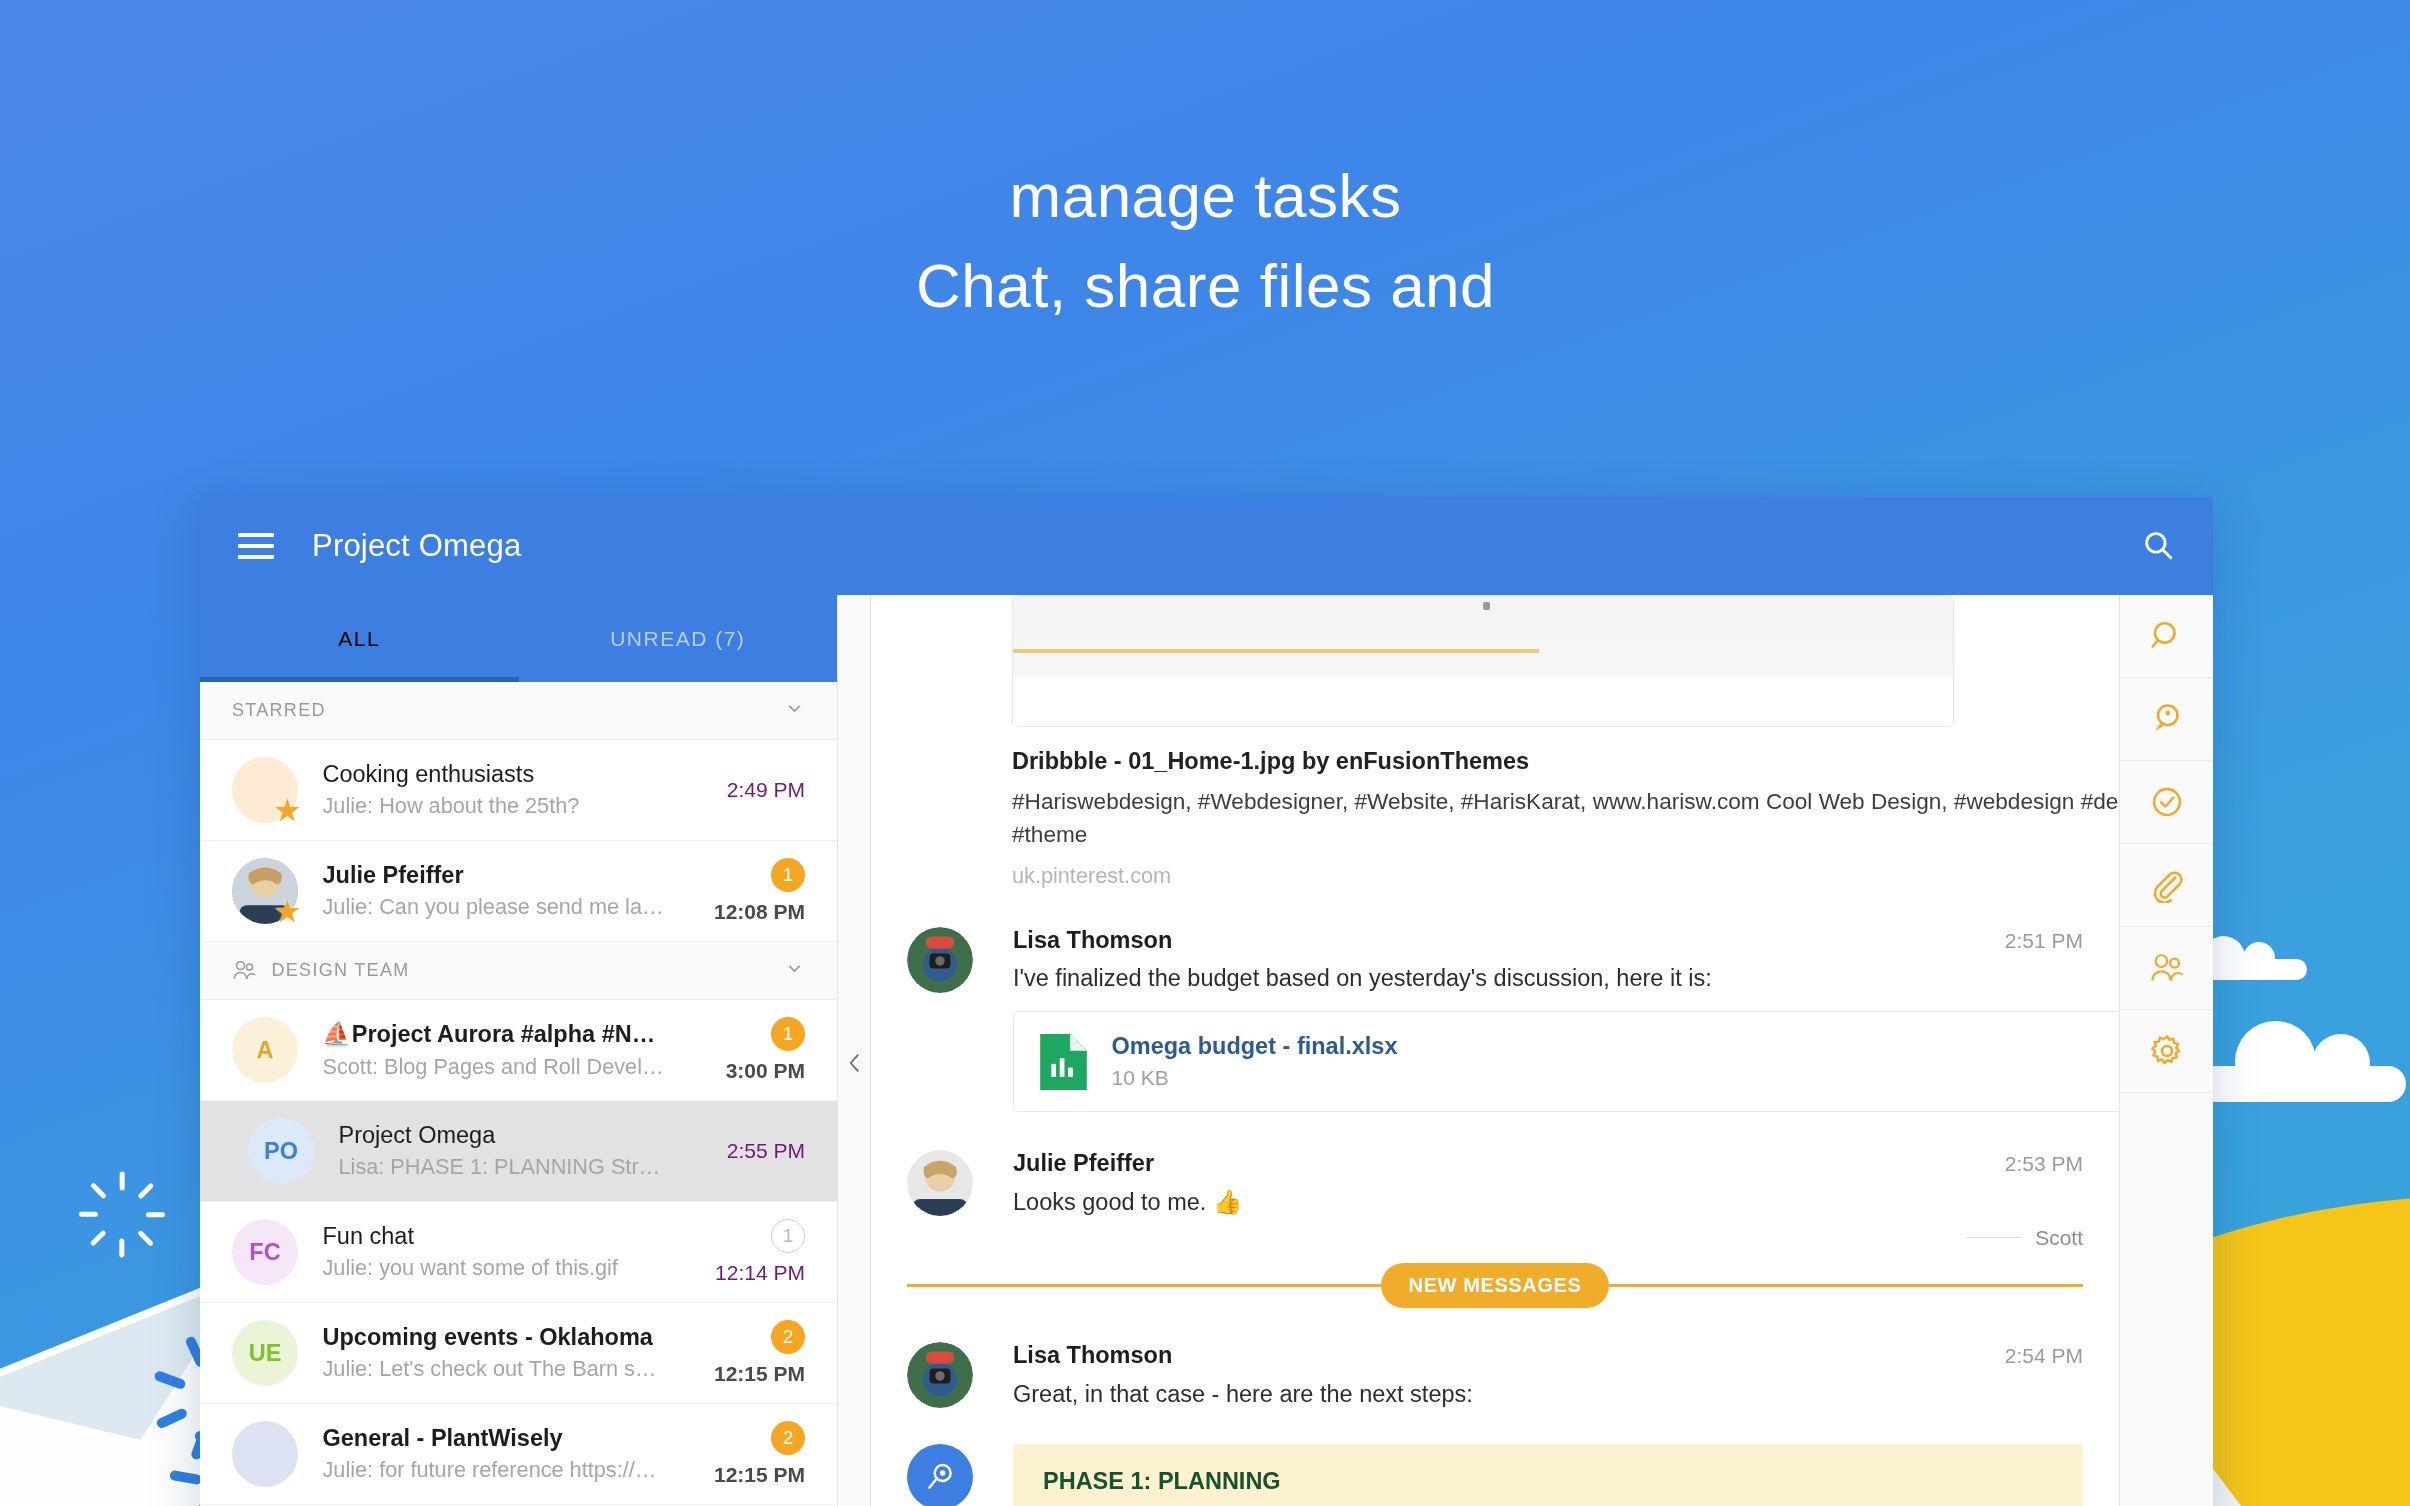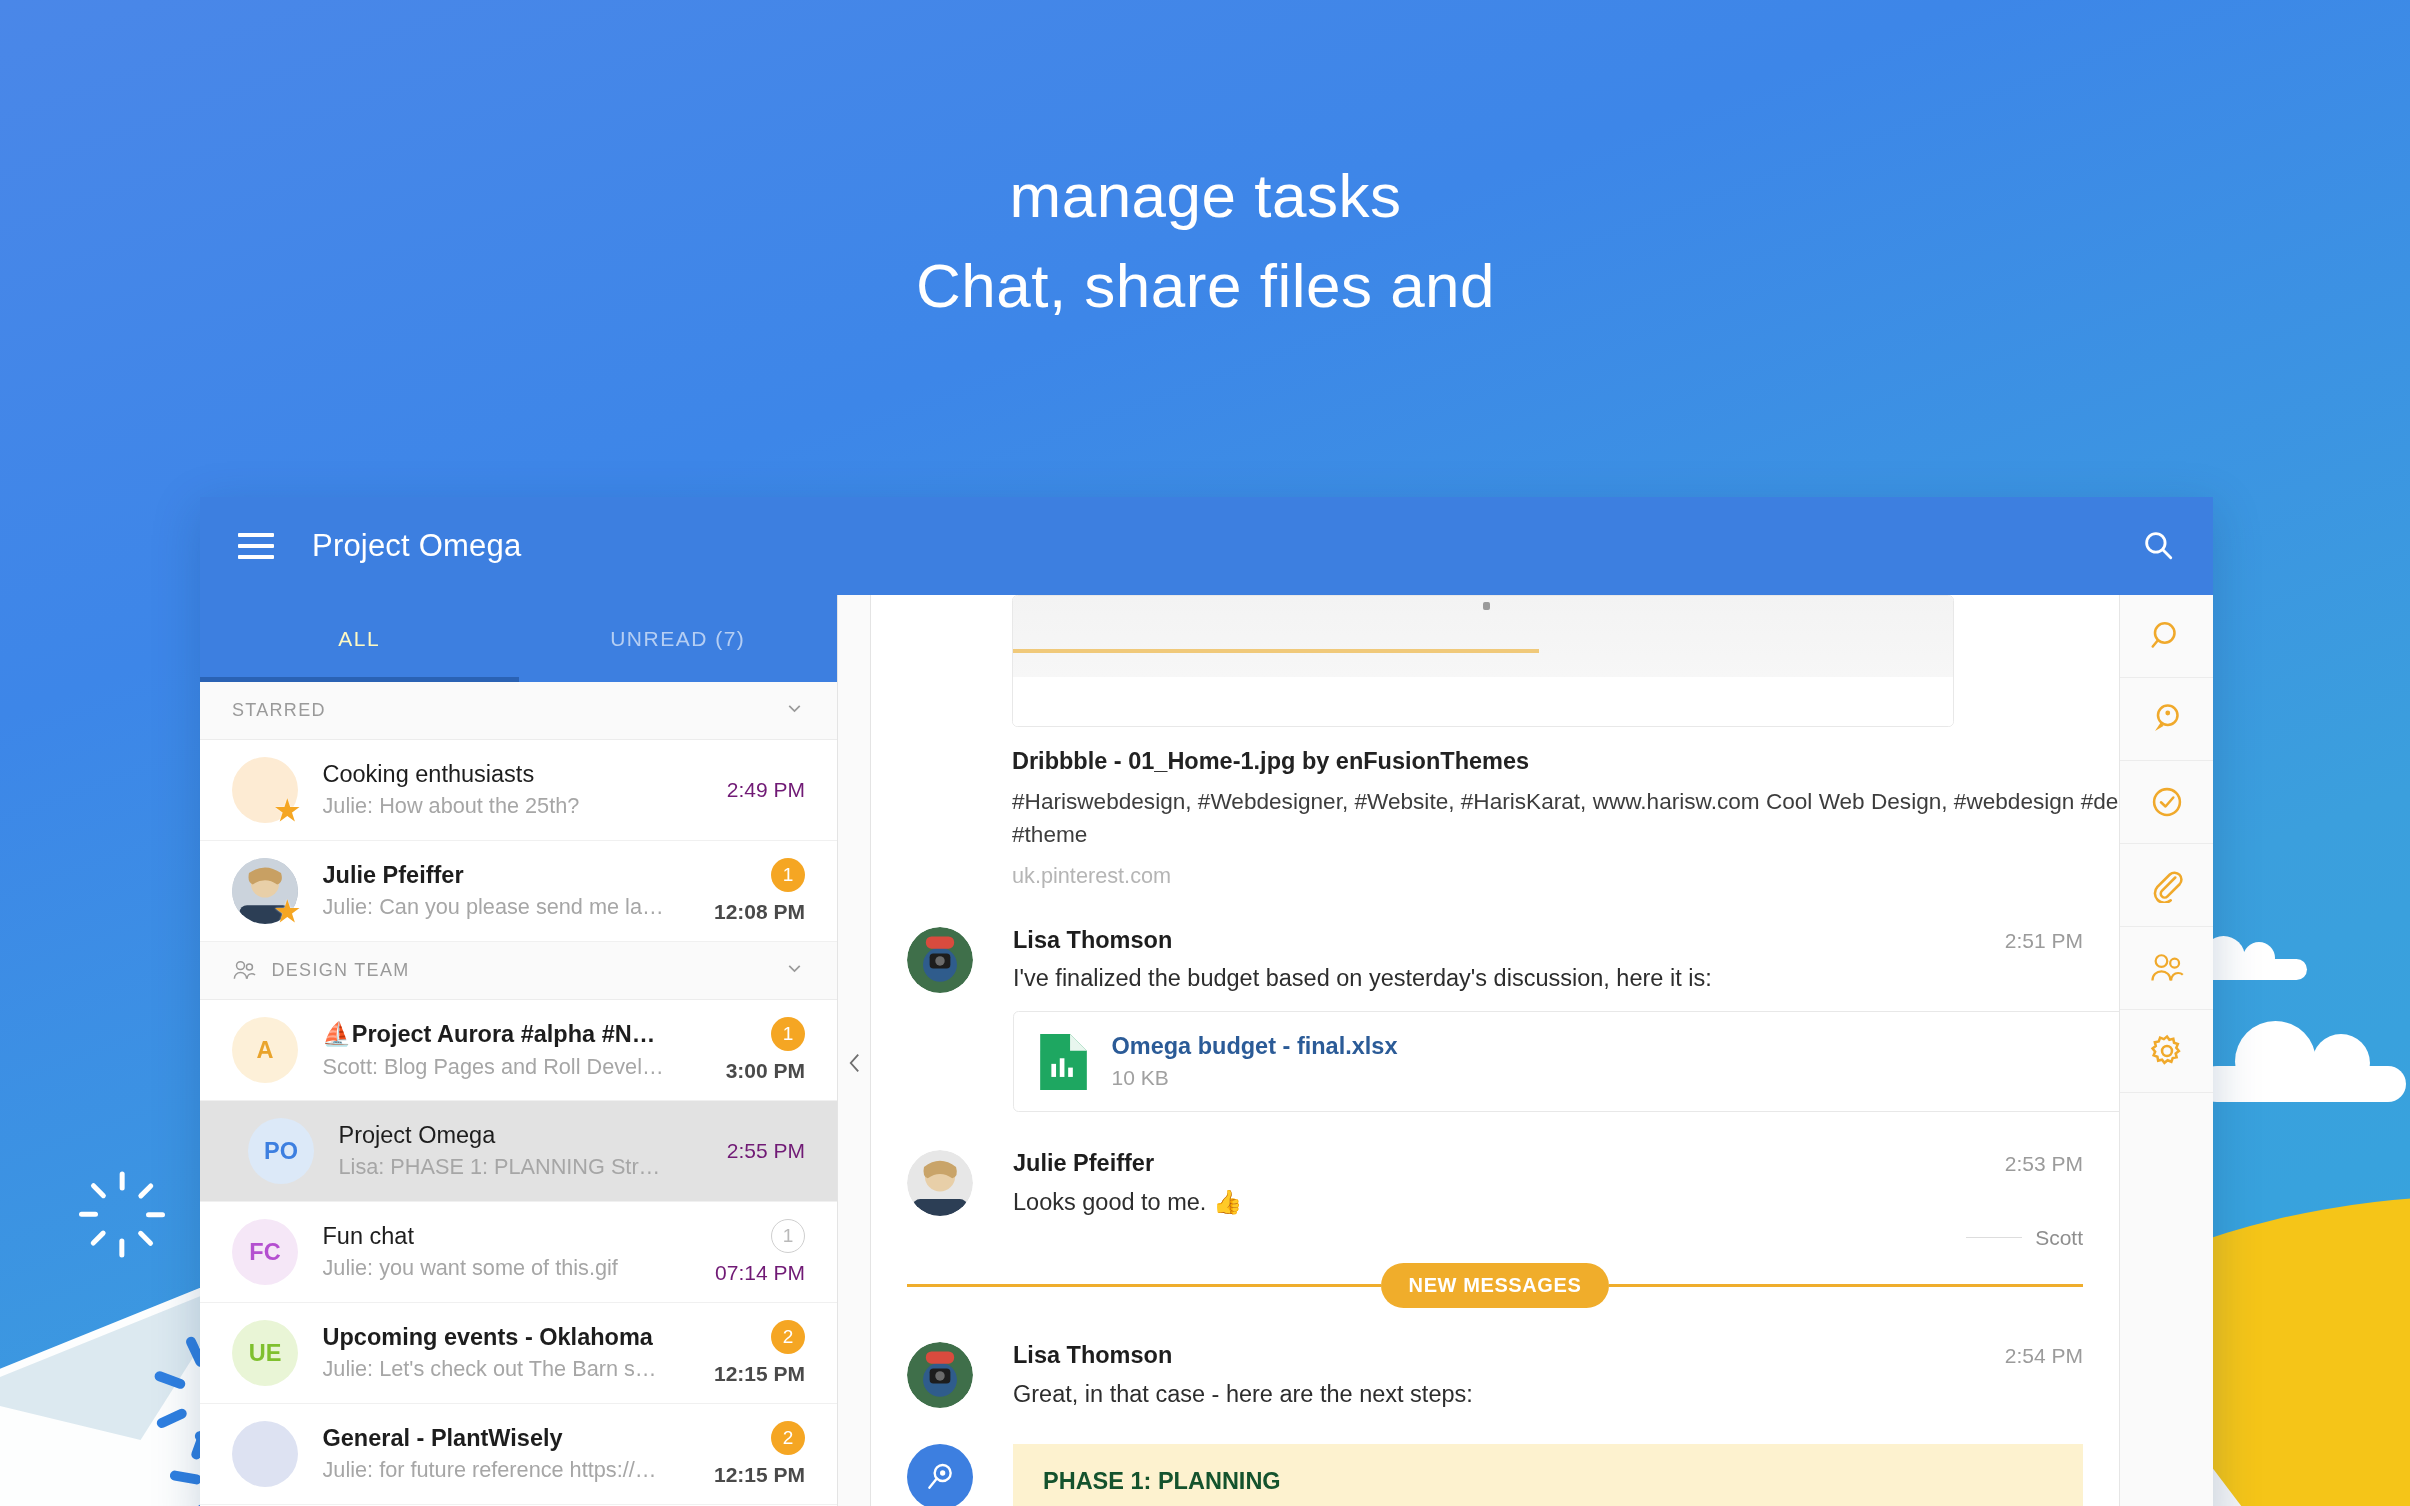--- a/index.html
+++ b/index.html
@@ -122,21 +122,21 @@
   .body-row { flex: 1; display: flex; min-height: 0; }
 
   
   .leftpane { width: 637px; flex: 0 0 637px; display: flex; flex-direction: column; background: #fff; }
   .tabs { height: 87px; background: #3d7fe0; display: flex; flex: 0 0 87px; }
   .tab {
     flex: 1; display: flex; align-items: center; justify-content: center;
     color: rgba(255,255,255,.62); font-size: 21px; letter-spacing: 1.5px;
     cursor: pointer; position: relative;
   }
-  .tab.active { color: #fef9c3; }
+  .tab.active { color: #000000; }
   .tab.active::after {
     content: ""; position: absolute; left: 0; right: 0; bottom: 0;
     height: 4.7px; background: #2a62b4;
   }
 
   .list { flex: 1; overflow: hidden; }
   .group-hdr {
     height: 58px; display: flex; align-items: center; padding: 0 32px;
     background: #fafafa; border-bottom: 0.9px solid #ececec;
     color: #9a9a9a; font-size: 18px; letter-spacing: 1.3px; cursor: pointer;
@@ -441,21 +441,21 @@
         <div class="chat-item">
           <div class="avatar" style="background:#f5e7f7;color:#b44fd0;">
             <span class="ini">FC</span>
           </div>
           <div class="ci-text">
             <div class="ci-title">Fun chat</div>
             <div class="ci-prev">Julie: you want some of this.gif</div>
           </div>
           <div class="ci-right">
             <div class="badge muted">1</div>
-            <div class="ci-time">07:14 PM</div>
+            <div class="ci-time">12:14 PM</div>
           </div>
         </div>
 
         <div class="chat-item">
           <div class="avatar" style="background:#e9f5d6;color:#7fc02e;">
             <span class="ini">UE</span>
           </div>
           <div class="ci-text">
             <div class="ci-title bold">Upcoming events - Oklahoma</div>
             <div class="ci-prev">Julie: Let's check out The Barn some...</div>

